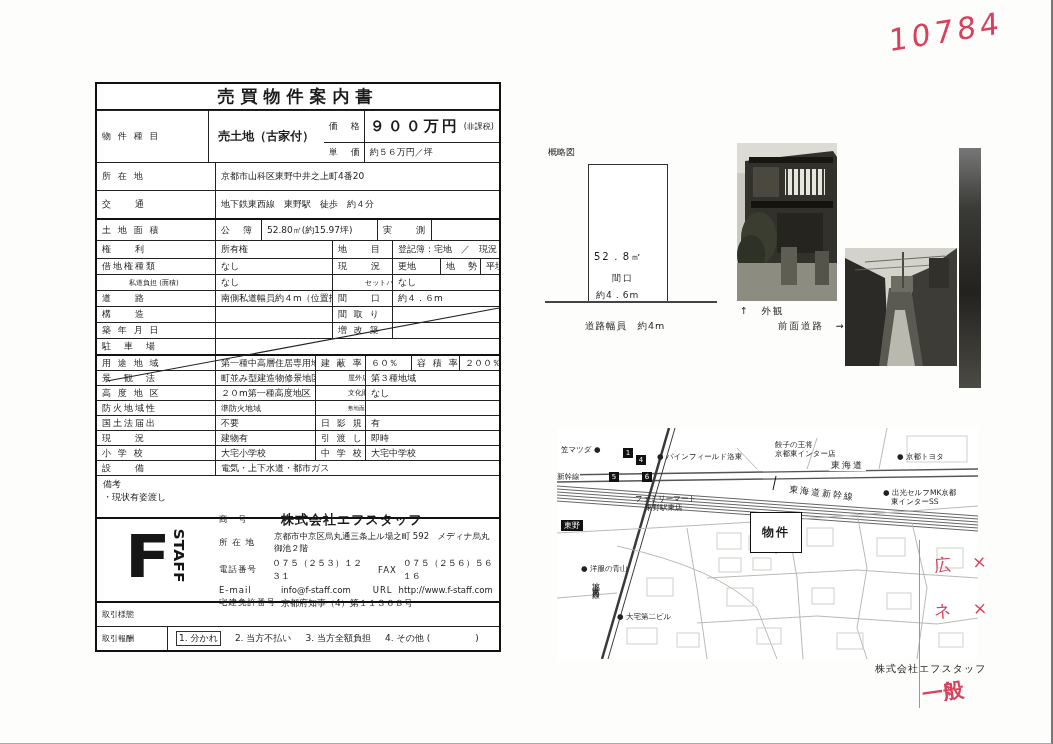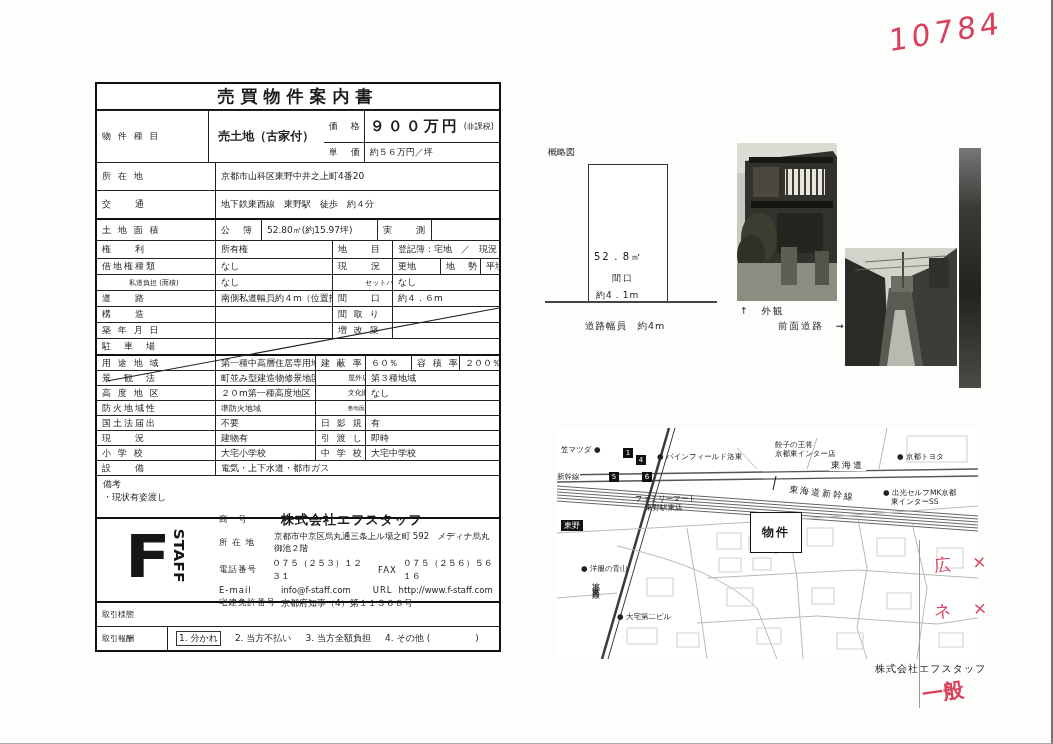--- a/index.html
+++ b/index.html
@@ -280,21 +280,21 @@
         <span class="opt">4. その他 (　　　　　)</span>
       </div>
     </div>
   </div>
 
 
   <div class="abs" id="sketch-label">概略図</div>
   <div class="abs" id="sketch-rect"></div>
   <div class="abs" id="sketch-area">52．8㎡</div>
   <div class="abs" id="sketch-frontage-label">間口</div>
-  <div class="abs" id="sketch-frontage">約4．1m</div>
+  <div class="abs" id="sketch-frontage">約4．6m</div>
   <div class="abs" id="ground-line"></div>
   <div class="abs" id="road-width">道路幅員　約4m</div>
 
   <svg class="abs" id="photo1" viewBox="0 0 100 158">
     <rect width="100" height="158" fill="#c9c9c2"></rect>
     <rect x="0" y="0" width="100" height="30" fill="#dcdcd5"></rect>
     <polygon points="8,18 96,8 100,14 100,158 8,158" fill="#33312c"></polygon>
     <rect x="12" y="14" width="84" height="6" fill="#171613"></rect>
     <rect x="16" y="24" width="26" height="30" fill="#4a483f"></rect>
     <rect x="48" y="26" width="40" height="26" fill="#e6e6de"></rect>

